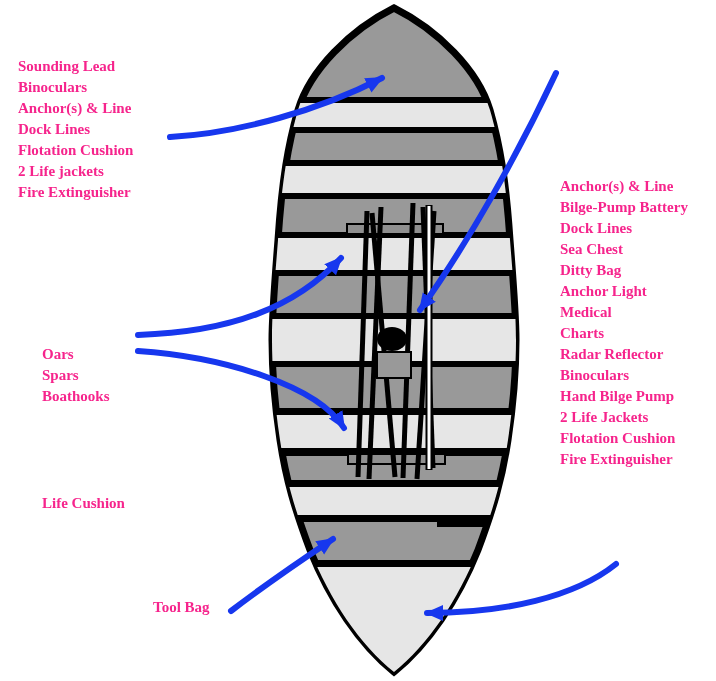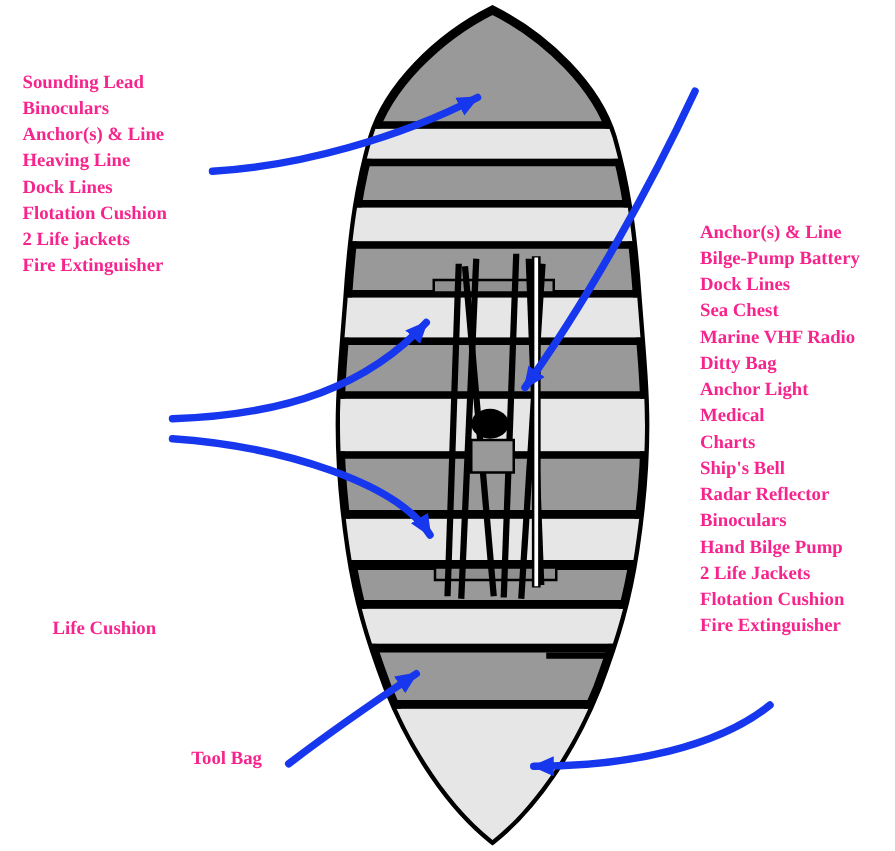--- a/index.html
+++ b/index.html
@@ -98,45 +98,47 @@
     <path class="arrow" d="M138,335 C230,332 295,308 341,258" marker-end="url(#ah)"></path>
     <path class="arrow" d="M138,351 C225,357 318,386 344,428" marker-end="url(#ah)"></path>
     <path class="arrow" d="M231,611 C265,585 300,561 333,539" marker-end="url(#ah)"></path>
     <path class="arrow" d="M616,564 C575,597 505,613 427,613" marker-end="url(#ah)"></path>
   </svg>
 
   <div class="lbl" style="left:18px;top:56px">
     <div>Sounding Lead</div>
     <div>Binoculars</div>
     <div>Anchor(s) &amp; Line</div>
-    <div>Heaving Line</div>
     <div>Dock Lines</div>
     <div>Flotation Cushion</div>
     <div>2 Life jackets</div>
     <div>Fire Extinguisher</div>
   </div>
 
 
   <div class="lbl" style="left:560px;top:176px">
     <div>Anchor(s) &amp; Line</div>
     <div>Bilge-Pump Battery</div>
     <div>Dock Lines</div>
     <div>Sea Chest</div>
-    <div>Marine VHF Radio</div>
     <div>Ditty Bag</div>
     <div>Anchor Light</div>
     <div>Medical</div>
     <div>Charts</div>
-    <div>Ship's Bell</div>
     <div>Radar Reflector</div>
     <div>Binoculars</div>
     <div>Hand Bilge Pump</div>
     <div>2 Life Jackets</div>
     <div>Flotation Cushion</div>
     <div>Fire Extinguisher</div>
   </div>
 
+  <div class="lbl" style="left:42px;top:344px">
+    <div>Oars</div>
+    <div>Spars</div>
+    <div>Boathooks</div>
+  </div>
 
   <div class="lbl" style="left:42px;top:493px">Life Cushion</div>
 
   <div class="lbl" style="left:153px;top:597px">Tool Bag</div>
 
 </div>
 
 </body></html>

